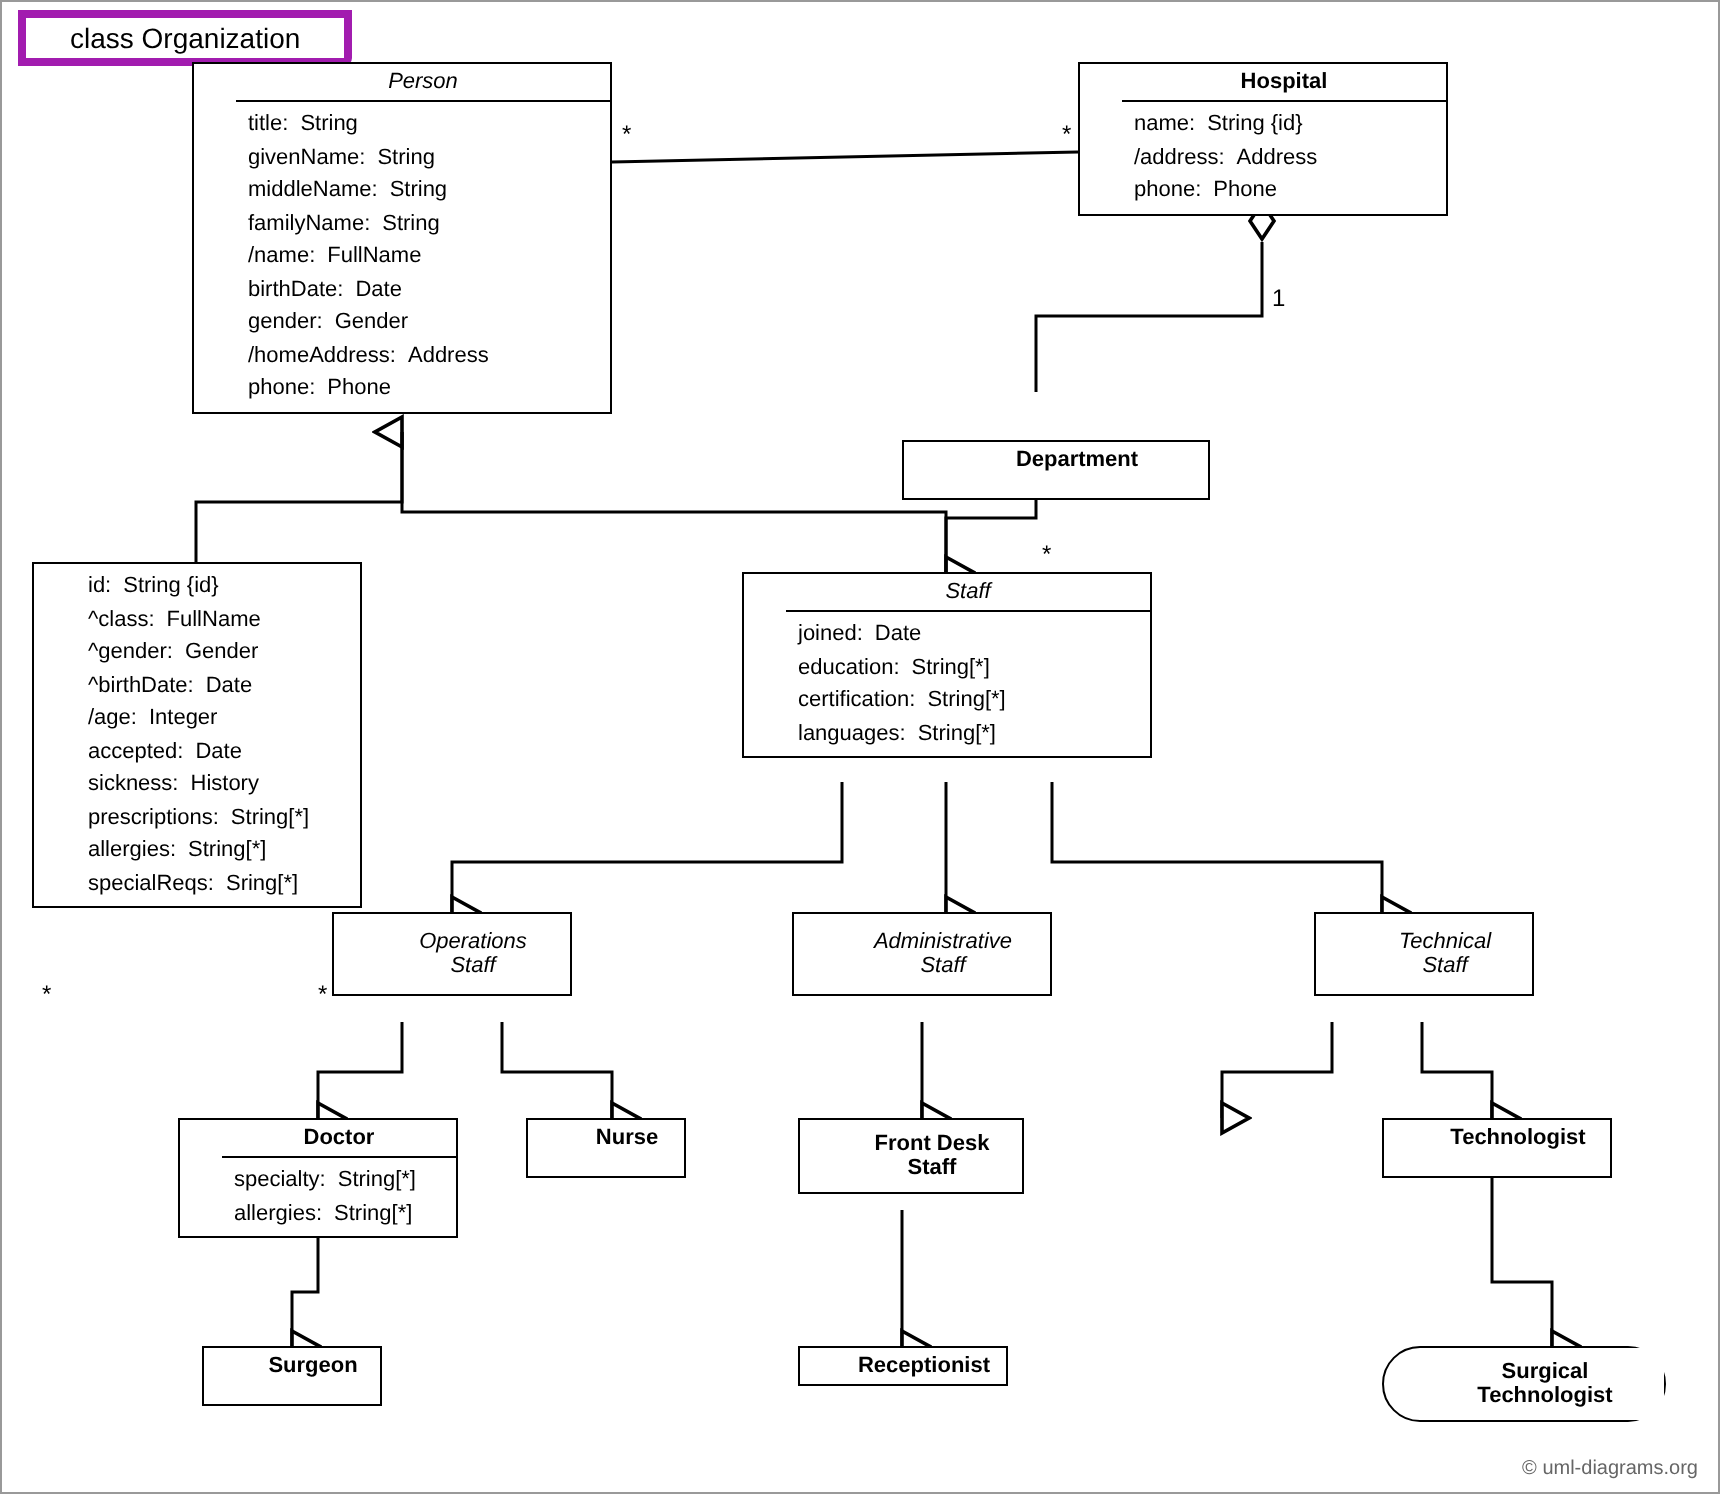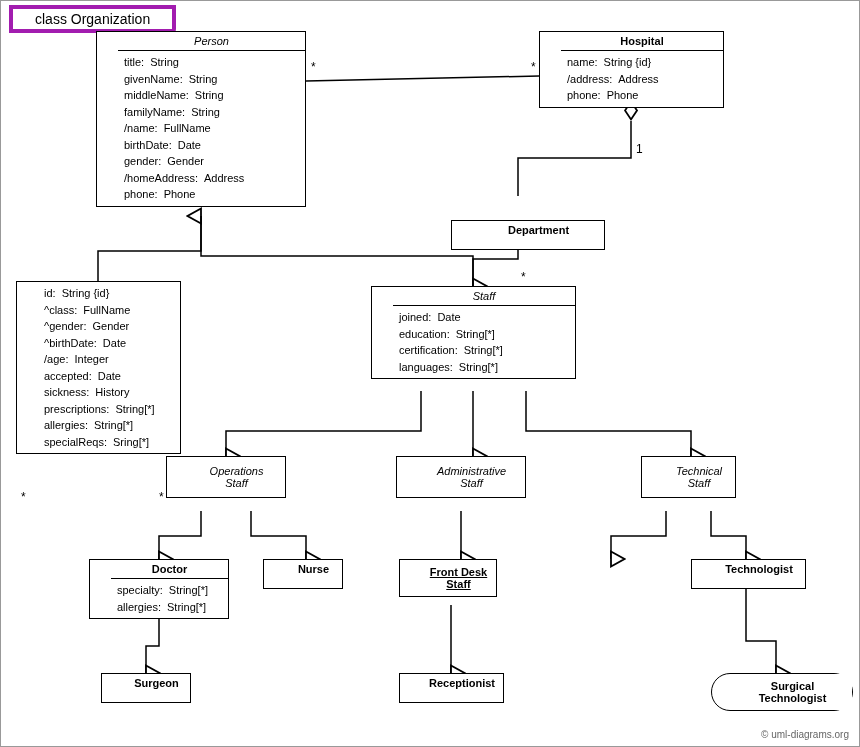--- a/index.html
+++ b/index.html
@@ -277,21 +277,21 @@
   </div>
 
   <div class="uml-class" style="left:165px; top:455px; width:120px; text-align:center;">
     <div class="class-name" style="border-bottom:none; padding:8px 4px;"><em>Operations<br>Staff</em></div>
   </div>
 
   <div class="uml-class" style="left:395px; top:455px; width:130px; text-align:center;">
     <div class="class-name" style="border-bottom:none; padding:8px 4px;"><em>Administrative<br>Staff</em></div>
   </div>
 
-  <div class="uml-class" style="left:640px; top:455px; width:95px; text-align:center;">
+  <div class="uml-class" style="left:656px; top:455px; width:110px; text-align:center;">
     <div class="class-name" style="border-bottom:none; padding:8px 4px;"><em>Technical<br>Staff</em></div>
   </div>
 
   <div class="uml-class" style="left:88px; top:558px; width:140px;">
     <div class="class-name bold"><strong>Doctor</strong></div>
     <div class="attrs">
       <div class="attr-row">
           <span class="attr-name">specialty:</span>
           <span class="attr-type">String[*]</span>
         </div>
@@ -299,35 +299,35 @@
           <span class="attr-name">allergies:</span>
           <span class="attr-type">String[*]</span>
         </div>
     </div>
   </div>
 
   <div class="uml-class" style="left:262px; top:558px; width:80px; height:30px;">
     <div class="class-name bold" style="border-bottom:none;"><strong>Nurse</strong></div>
   </div>
 
-  <div class="uml-class" style="left:398px; top:558px; width:98px; text-align:center;text-decoration:underline;">
+  <div class="uml-class" style="left:398px; top:558px; width:113px; text-align:center;">
     <div class="class-name bold" style="border-bottom:none; padding:6px 4px;"><strong>Front Desk<br>Staff</strong></div>
   </div>
 
 
   <div class="uml-class" style="left:690px; top:558px; width:115px; height:30px;">
     <div class="class-name bold" style="border-bottom:none;"><strong>Technologist</strong></div>
   </div>
 
   <div class="uml-class" style="left:100px; top:672px; width:90px; height:30px;">
     <div class="class-name bold" style="border-bottom:none;"><strong>Surgeon</strong></div>
   </div>
 
-  <div class="uml-class" style="left:398px; top:672px; width:105px; height:30px;">
+  <div class="uml-class" style="left:398px; top:672px; width:105px; height:20px;">
     <div class="class-name bold" style="border-bottom:none;"><strong>Receptionist</strong></div>
   </div>
 
-  <div class="uml-class" style="left:710px; top:672px; width:142px; text-align:center;border-radius:19px;">
+  <div class="uml-class" style="left:690px; top:672px; width:142px; text-align:center;border-radius:19px;">
     <div class="class-name bold" style="border-bottom:none; padding:6px 4px;"><strong>Surgical<br>Technologist</strong></div>
   </div>
 
   <div class="copyright">© uml-diagrams.org</div>
 </div>
 
 </body></html>

